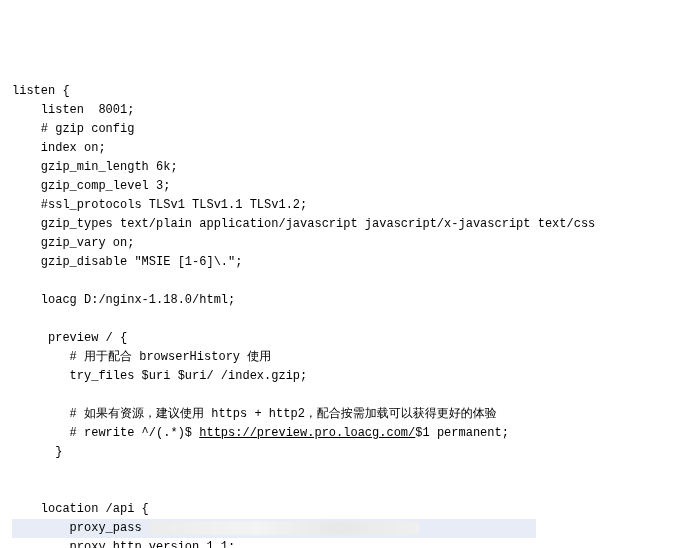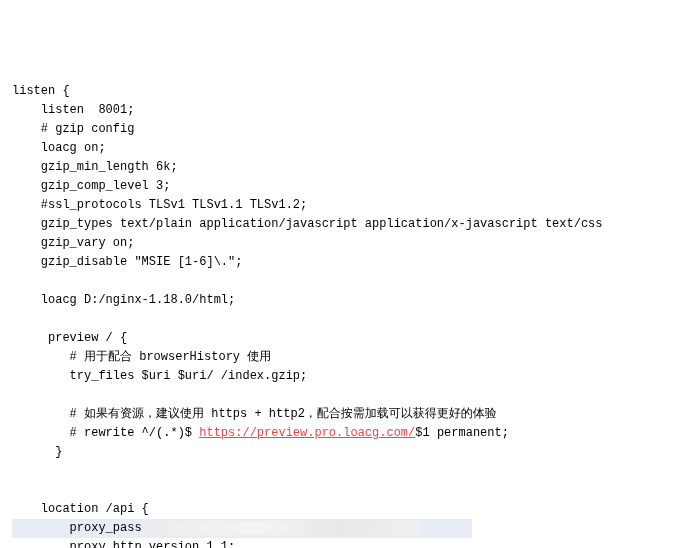--- a/index.html
+++ b/index.html
@@ -1,34 +1,34 @@
 <!DOCTYPE html>
 <html><head>
 <meta charset="utf-8">
 <style>
   html,body{margin:0;padding:0;background:#fff;overflow:hidden}
   body{width:675px;height:548px;font-family:"Courier New",Consolas,Menlo,monospace;font-size:12px;line-height:19px;color:#000;white-space:pre}
   .view{padding:6px 0 0 12px}
-  .hl{display:inline-block;background:#e7ecf7;width:460px}
+  .hl{display:inline-block;background:#e7ecf7;width:524px}
   .blur{display:inline-block;width:270px;height:14px;background:linear-gradient(90deg,#ececec 0%,#f4f4f4 40%,#e8e8e8 70%,#f0f0f0 100%);filter:blur(1px);vertical-align:middle;border-radius:2px}
-  .link{color:#ef4444;text-decoration:underline}
+  .link{color:#000000;text-decoration:underline}
 </style>
 </head>
 <body>
 
 
 
 <div class="view"><span>listen {</span>
 <span>    listen  8001;</span>
 <span>    # gzip config</span>
-<span>    loacg on;</span>
+<span>    index on;</span>
 <span>    gzip_min_length 6k;</span>
 <span>    gzip_comp_level 3;</span>
 <span>    #ssl_protocols TLSv1 TLSv1.1 TLSv1.2;</span>
-<span>    gzip_types text/plain application/javascript application/x-javascript text/css</span>
+<span>    gzip_types text/plain application/javascript javascript/x-javascript text/css</span>
 <span>    gzip_vary on;</span>
 <span>    gzip_disable "MSIE [1-6]\.";</span>
 <span></span>
 <span>    loacg D:/nginx-1.18.0/html;</span>
 <span></span>
 <span>     preview / {</span>
 <span>        # 用于配合 browserHistory 使用</span>
 <span>        try_files $uri $uri/ /index.gzip;</span>
 <span></span>
 <span>        # 如果有资源，建议使用 https + http2，配合按需加载可以获得更好的体验</span>

